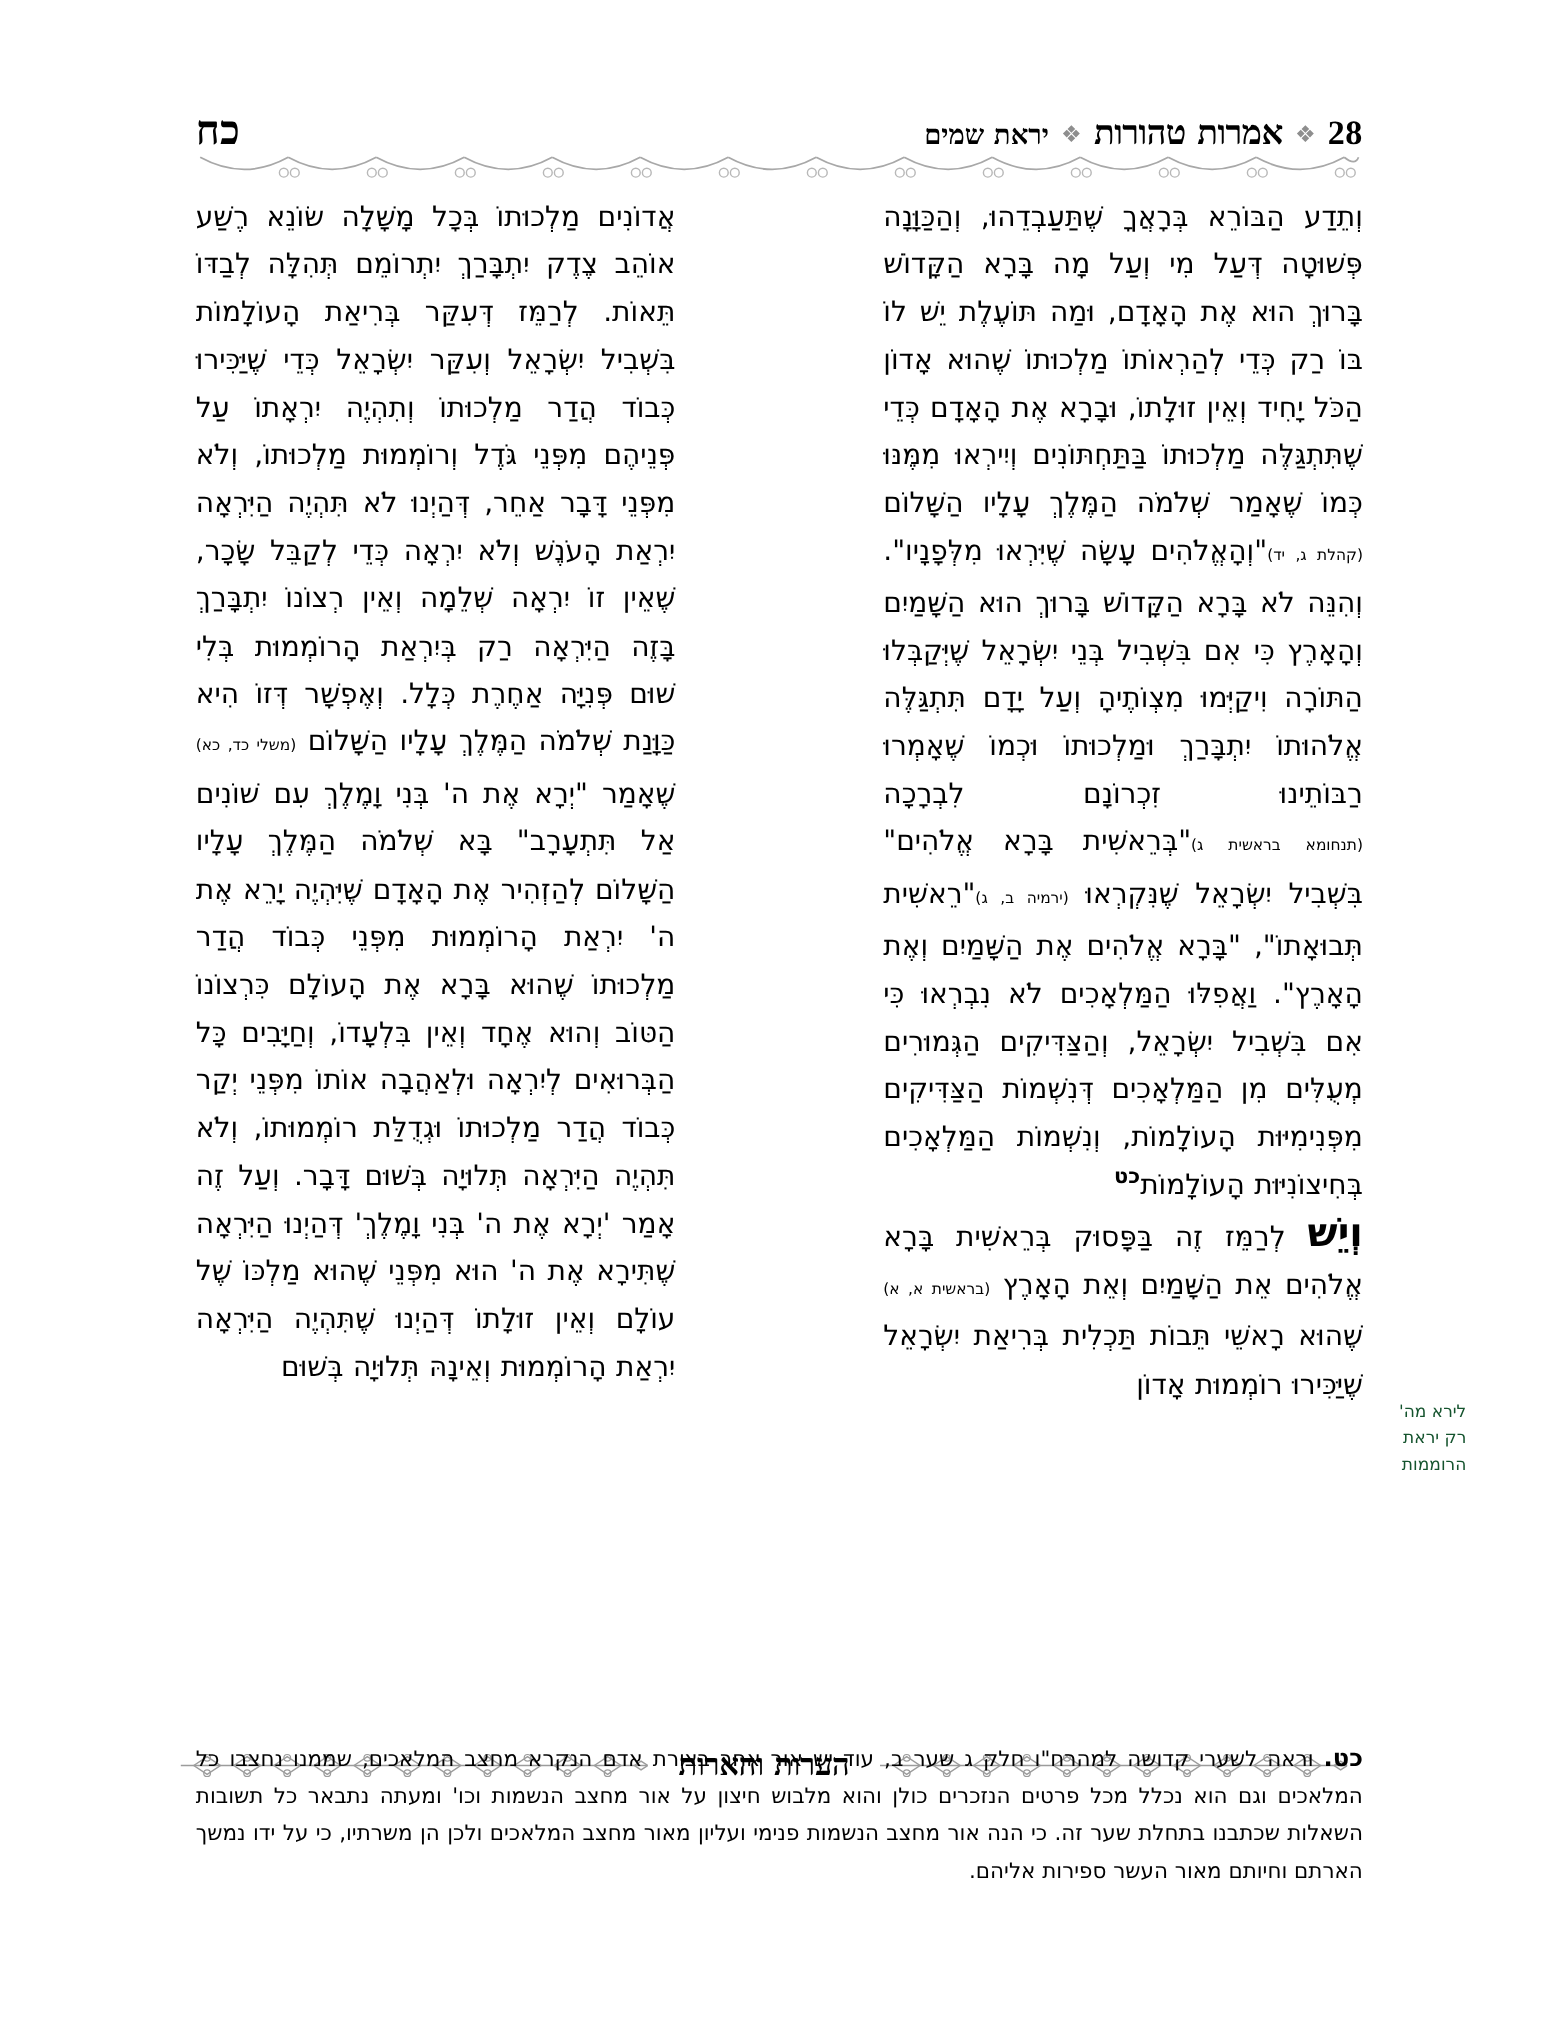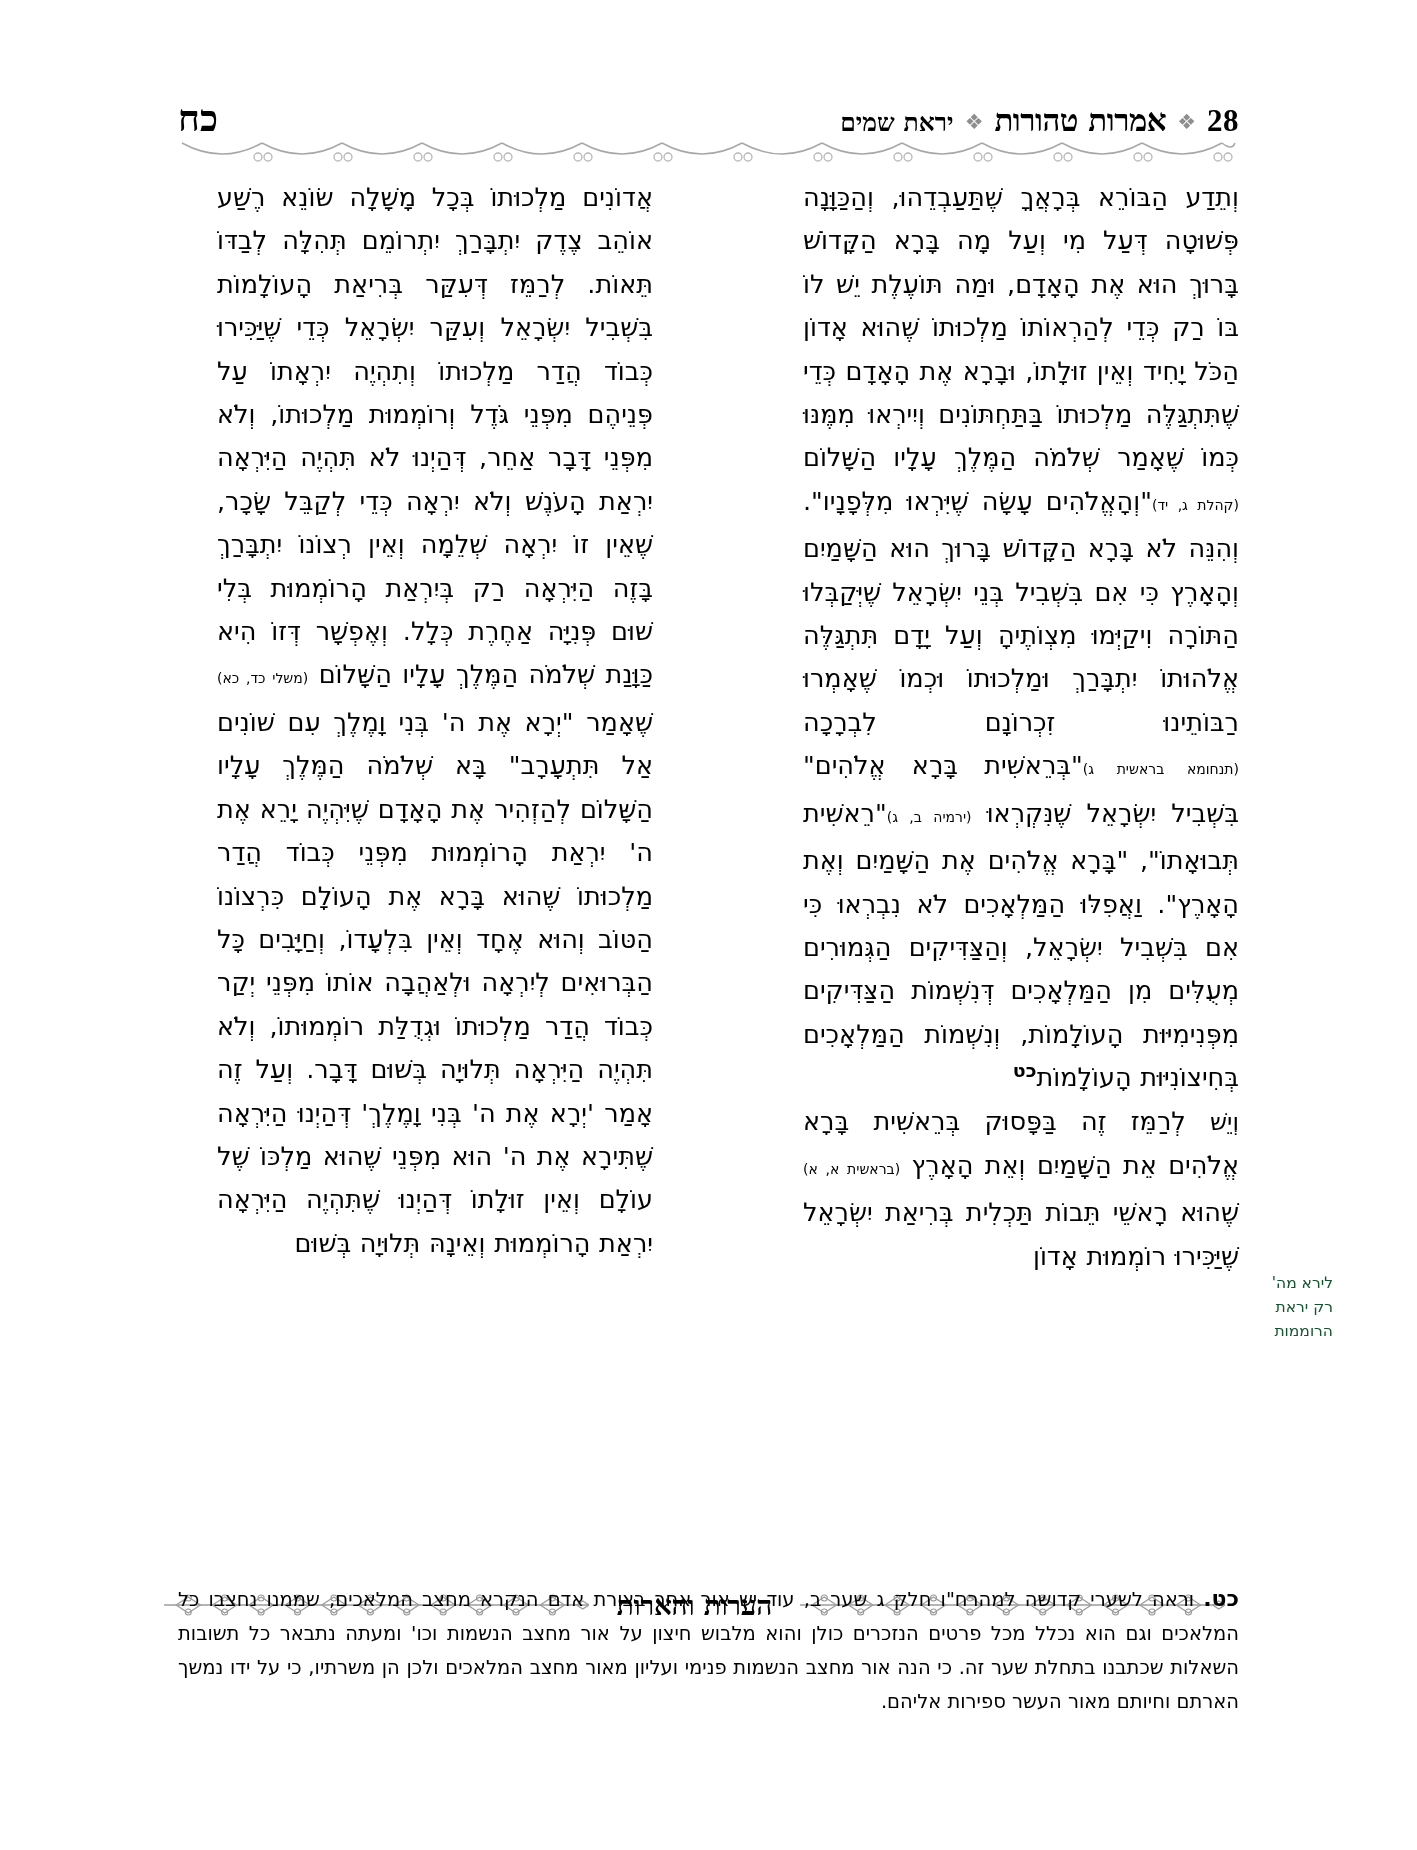--- a/index.html
+++ b/index.html
@@ -104,35 +104,34 @@
     width: 436px;
     direction: rtl;
     text-align: justify;
     text-align-last: right;
     font-family: "DejaVu Sans", "Liberation Sans", sans-serif;
     font-size: 25.5px;
     line-height: 43.4px;
     letter-spacing: 0px;
     word-spacing: 0.5px;
     font-weight: 400;
-    margin-left: 39px;
   }
   .col p {
     margin: 0;
   }
   .cite {
     font-size: 14px;
     font-weight: 400;
     letter-spacing: 0;
     white-space: nowrap;
     unicode-bidi: isolate;
   }
   .lead {
-    font-weight: 400;
-    font-size: 24px;
+    font-weight: 700;
+    font-size: 36px;
   }
   .fnref {
     font-size: 19px;
     font-weight: 700;
     vertical-align: super;
     line-height: 0;
   }
 
   
   .margin-gloss {

